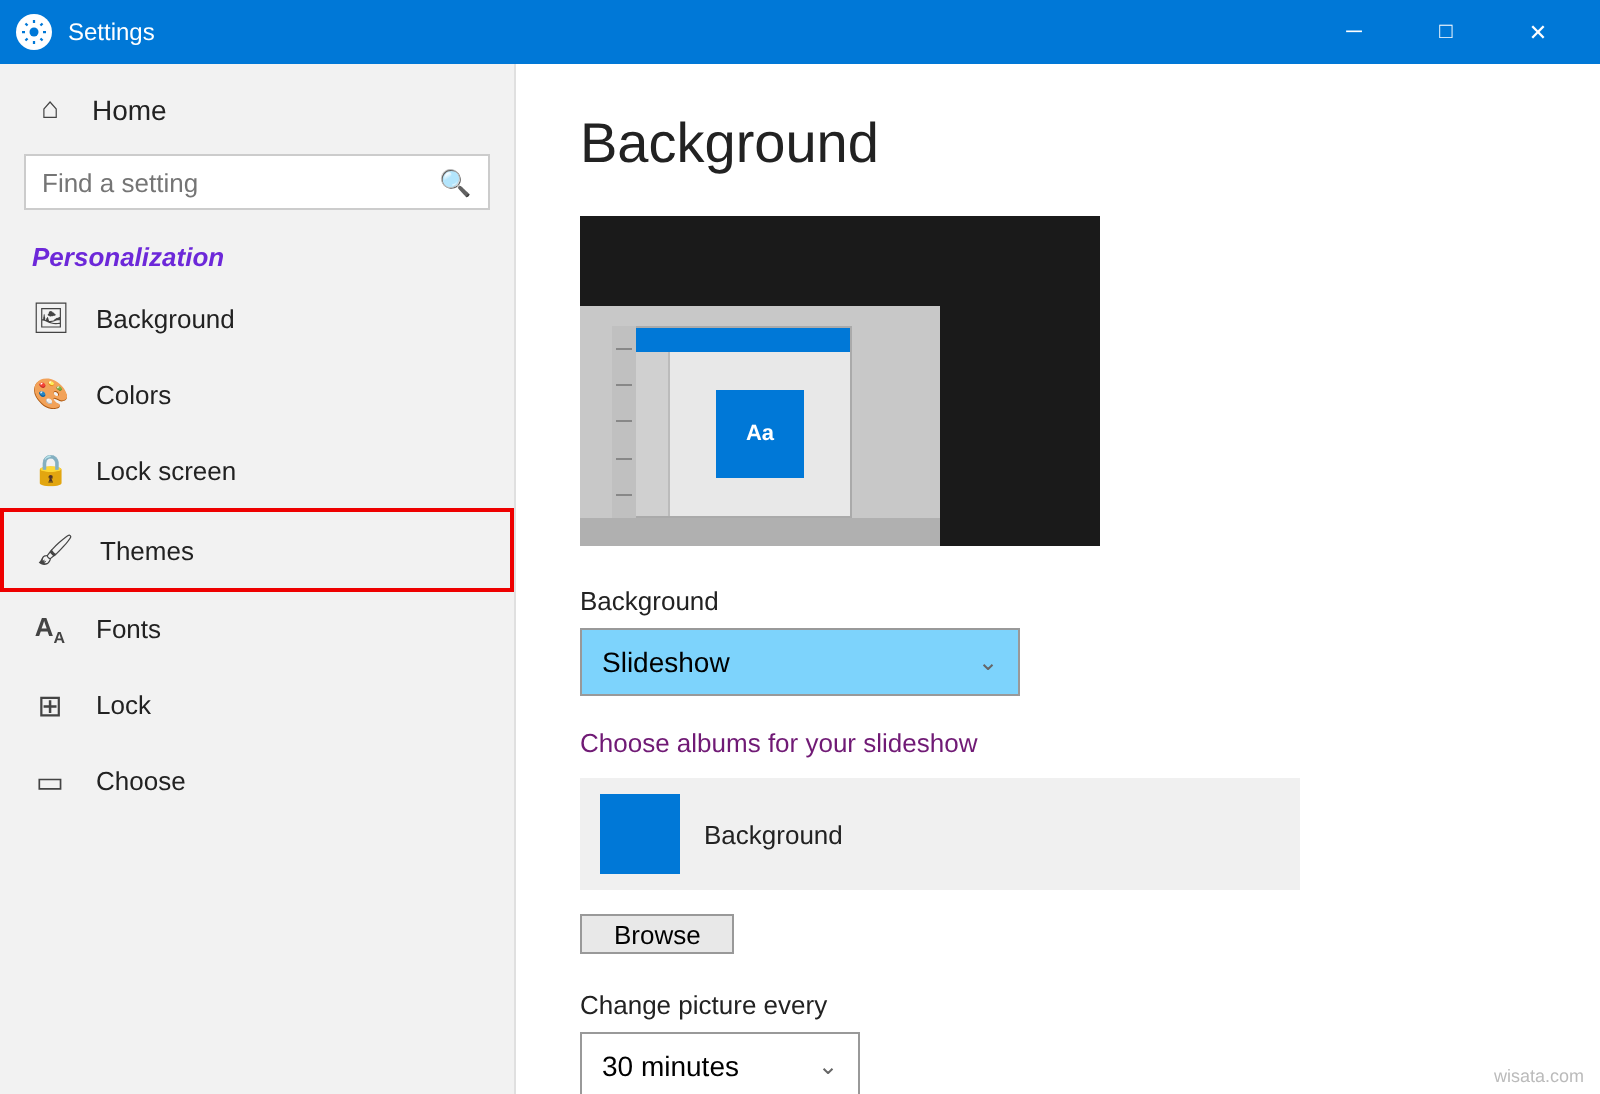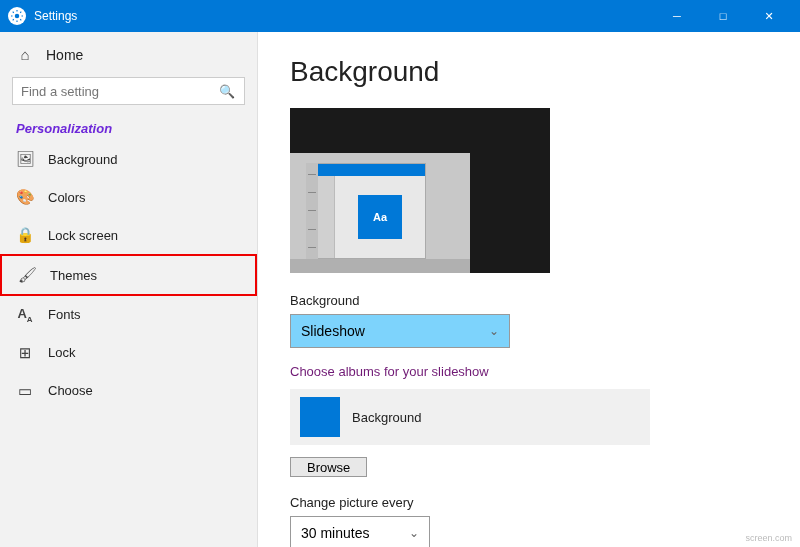--- a/index.html
+++ b/index.html
@@ -216,16 +216,16 @@
     
     <div class="field-label">Change picture every</div>
     <div class="time-dropdown">
       <span>30 minutes</span>
       <span class="dropdown-arrow">⌄</span>
     </div>
 
     
     
 
-    <div class="watermark">screen.com</div>
+    <div class="watermark">wisata.com</div>
   </div>
 
 </div>
 
 </body></html>

